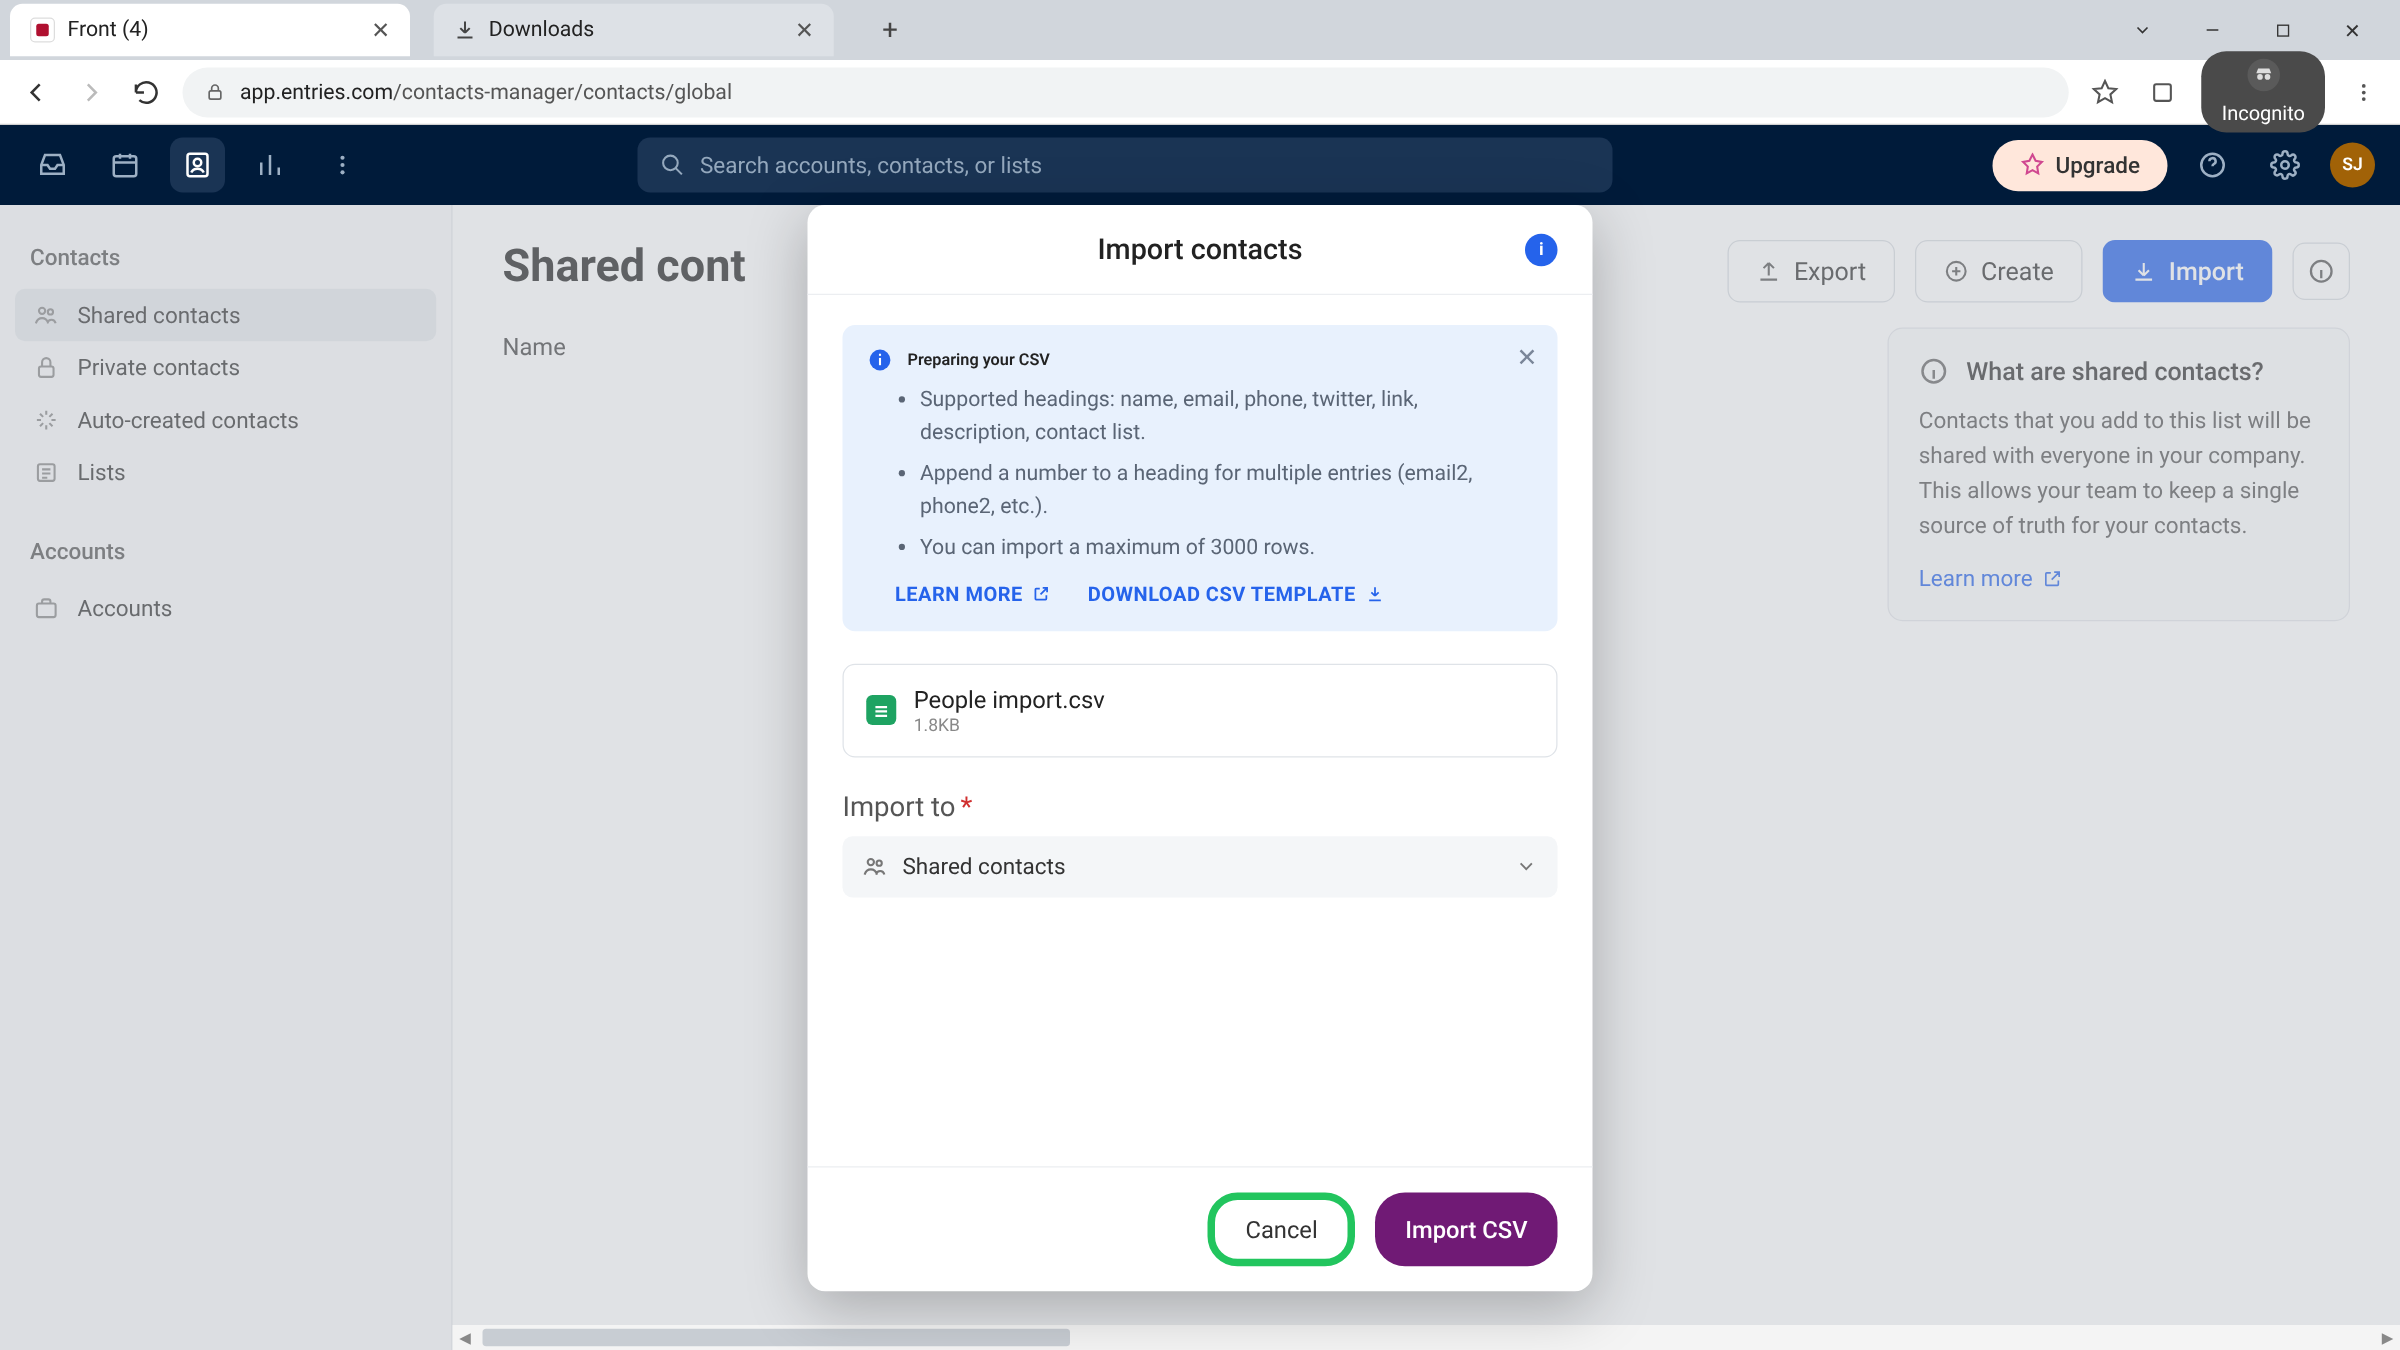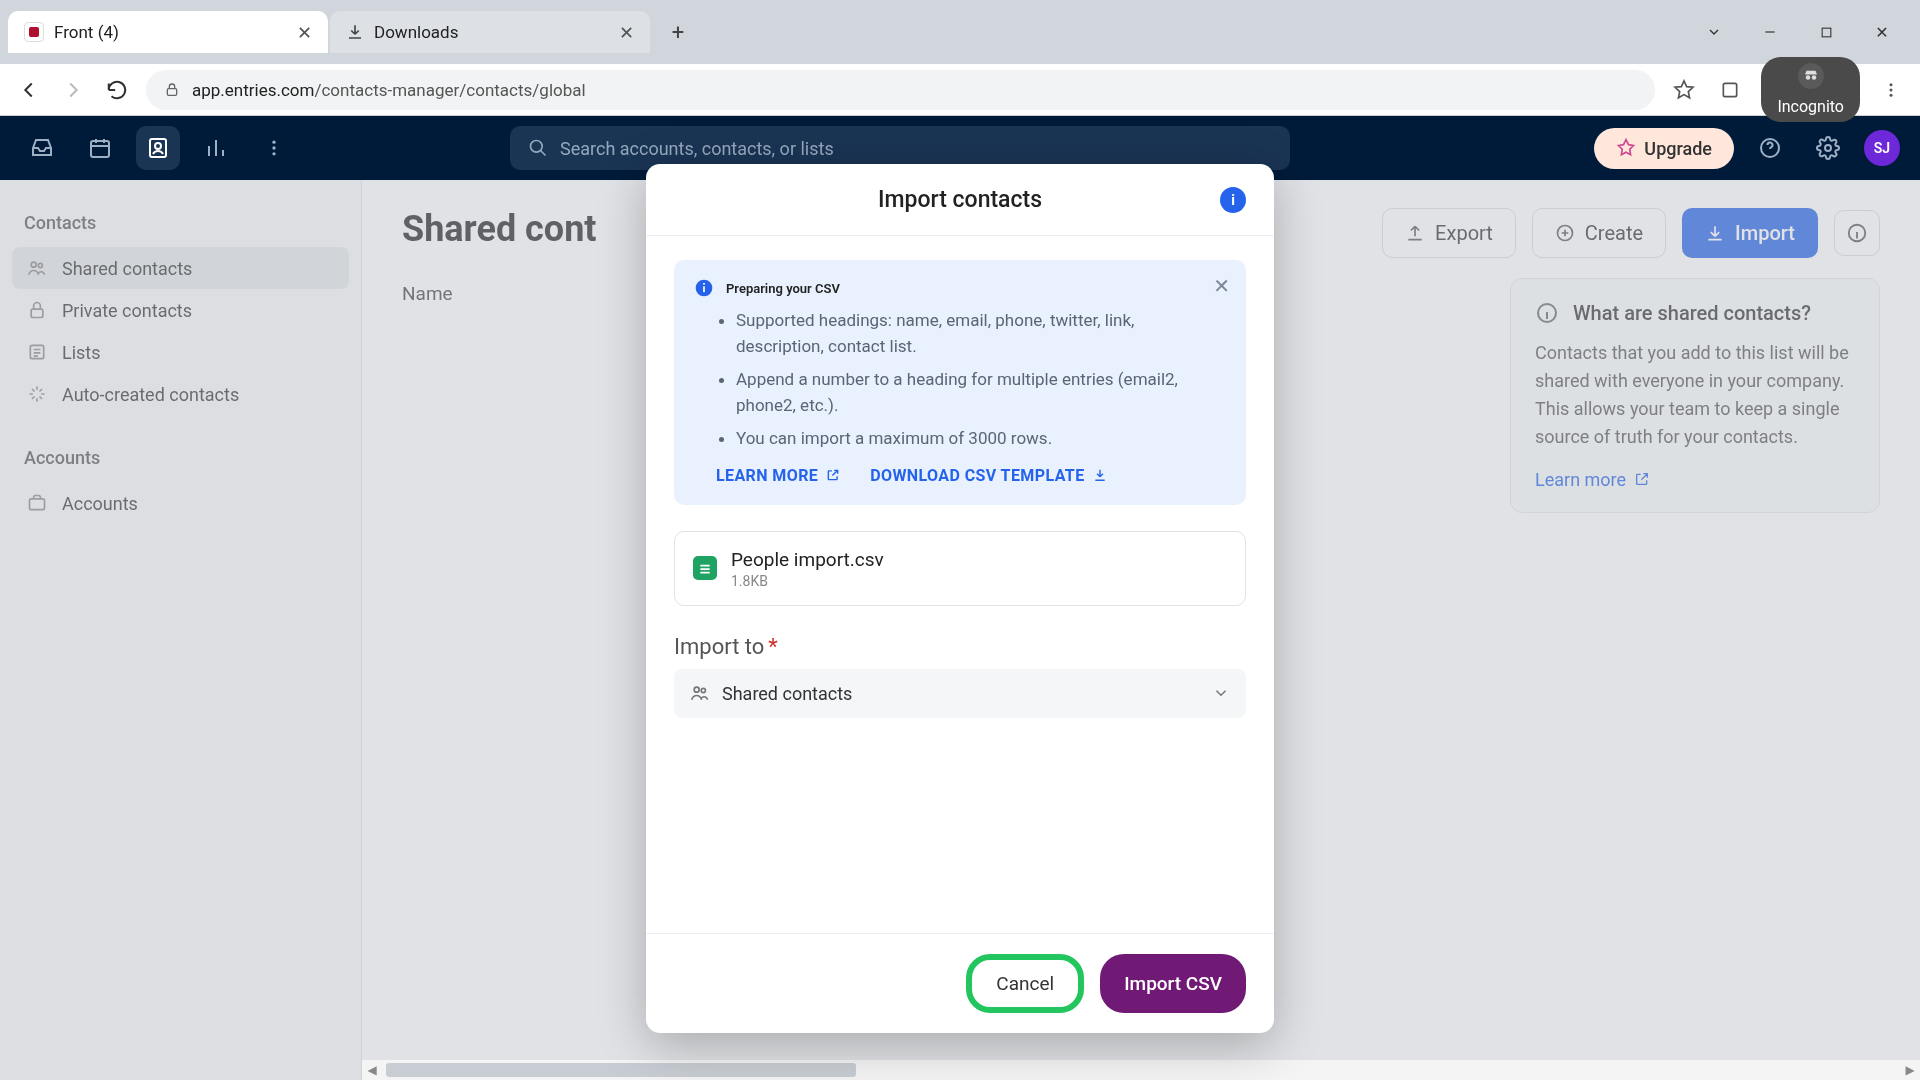--- a/index.html
+++ b/index.html
@@ -1,20 +1,20 @@
 <!DOCTYPE html>
 <html><head>
 <meta charset="utf-8">
 <style>
   * { margin: 0; padding: 0; box-sizing: border-box; font-family: -apple-system, BlinkMacSystemFont, "Segoe UI", Roboto, sans-serif; }
   body { width: 1920px; height: 1080px; overflow: hidden; background: #fff; position: relative; }
 
   
   .browser-chrome { background: #dde1e6; }
-  .tab-bar { display: flex; align-items: center; height: 64px; padding: 0 8px; background: #d1d6dc; }
+  .tab-bar { display: flex; align-items: center; height: 48px; padding: 0 8px; background: #d1d6dc; gap: 17px; }
   .tab { display: flex; align-items: center; height: 42px; padding: 0 16px; border-radius: 10px 10px 0 0; margin-right: 2px; min-width: 320px; justify-content: space-between; font-size: 17px; color: #222; }
   .tab.active { background: #fff; }
   .tab.inactive { background: #dde1e6; }
   .tab-left { display: flex; align-items: center; gap: 10px; }
   .tab-favicon { width: 20px; height: 20px; border-radius: 4px; display: flex; align-items: center; justify-content: center; }
   .tab-favicon.front { background: #fff; border: 1px solid #ddd; position: relative; }
   .tab-favicon.front::after { content: ''; width: 10px; height: 10px; background: #b01030; border-radius: 2px; position: absolute; }
   .tab-close { font-size: 18px; color: #555; cursor: pointer; }
   .new-tab { width: 36px; height: 36px; display: flex; align-items: center; justify-content: center; font-size: 22px; color: #444; cursor: pointer; margin-left: 8px; }
   .window-controls { margin-left: auto; display: flex; gap: 28px; padding-right: 16px; }
@@ -29,21 +29,21 @@
   .incognito-badge { display: flex; align-items: center; gap: 8px; background: #4a4a4a; color: #fff; border-radius: 20px; padding: 6px 16px; font-size: 16px; flex-direction: column; }
   .incognito-icon { width: 26px; height: 26px; border-radius: 50%; background: #5a5a5a; display: flex; align-items: center; justify-content: center; }
 
   
   .app-header { height: 64px; background: #001b3a; display: flex; align-items: center; padding: 0 20px; gap: 14px; }
   .hdr-icon { width: 44px; height: 44px; border-radius: 10px; display: flex; align-items: center; justify-content: center; color: #9db0c4; cursor: pointer; }
   .hdr-icon.active { background: #1a3454; color: #fff; }
   .search-bar { flex: 0 0 780px; margin-left: 200px; background: #1a3454; border-radius: 10px; height: 44px; display: flex; align-items: center; padding: 0 18px; color: #94a8bd; font-size: 18px; gap: 12px; }
   .hdr-right { margin-left: auto; display: flex; align-items: center; gap: 14px; }
   .upgrade-btn { background: #ffe7db; color: #333; border-radius: 22px; padding: 10px 22px; font-size: 18px; font-weight: 500; display: flex; align-items: center; gap: 8px; cursor: pointer; }
-  .avatar { width: 36px; height: 36px; border-radius: 50%; background: #6d28d9; color: #fff; display: flex; align-items: center; justify-content: center; font-size: 14px; font-weight: 600; }
+  .avatar { width: 36px; height: 36px; border-radius: 50%; background: #a16207; color: #fff; display: flex; align-items: center; justify-content: center; font-size: 14px; font-weight: 600; }
 
   
   .workspace { display: flex; height: calc(100% - 164px); position: relative; }
   .sidebar { width: 362px; background: #f8f9fa; border-right: 1px solid #e4e6ea; padding: 24px 12px; }
   .side-section { font-size: 18px; color: #555; font-weight: 500; padding: 8px 12px; margin-bottom: 6px; }
   .side-item { display: flex; align-items: center; gap: 14px; padding: 10px 14px; border-radius: 8px; font-size: 18px; color: #333; cursor: pointer; }
   .side-item.active { background: #e6e9ed; }
   .side-item-icon { width: 22px; height: 22px; color: #888; display: flex; align-items: center; justify-content: center; }
   .side-gap { height: 24px; }
 
@@ -276,33 +276,33 @@
         <svg width="20" height="20" viewBox="0 0 24 24" fill="none" stroke="currentColor" stroke-width="2">
             <rect x="5" y="11" width="14" height="10" rx="2"></rect>
             <path d="M8 11V7a4 4 0 0 1 8 0v4"></path>
           </svg>
       </span>
       <span>Private contacts</span>
     </div>
     <div class="side-item">
       <span class="side-item-icon">
         <svg width="20" height="20" viewBox="0 0 24 24" fill="none" stroke="currentColor" stroke-width="2">
-            <rect x="4" y="4" width="16" height="16" rx="2"></rect>
-            <path d="M8 9h8M8 13h8M8 17h5"></path>
-          </svg>
-      </span>
-      <span>Lists</span>
+            <path d="M12 3v4M12 17v4M3 12h4M17 12h4M6 6l3 3M15 15l3 3M18 6l-3 3M9 15l-3 3"></path>
+          </svg>
+      </span>
+      <span>Auto-created contacts</span>
     </div>
     <div class="side-item">
       <span class="side-item-icon">
         <svg width="20" height="20" viewBox="0 0 24 24" fill="none" stroke="currentColor" stroke-width="2">
-            <path d="M12 3v4M12 17v4M3 12h4M17 12h4M6 6l3 3M15 15l3 3M18 6l-3 3M9 15l-3 3"></path>
-          </svg>
-      </span>
-      <span>Auto-created contacts</span>
+            <rect x="4" y="4" width="16" height="16" rx="2"></rect>
+            <path d="M8 9h8M8 13h8M8 17h5"></path>
+          </svg>
+      </span>
+      <span>Lists</span>
     </div>
     <div class="side-gap"></div>
     <div class="side-section">Accounts</div>
     <div class="side-item">
       <span class="side-item-icon">
         <svg width="20" height="20" viewBox="0 0 24 24" fill="none" stroke="currentColor" stroke-width="2">
             <rect x="3" y="7" width="18" height="13" rx="2"></rect>
             <path d="M8 7V5a2 2 0 0 1 2-2h4a2 2 0 0 1 2 2v2"></path>
           </svg>
       </span>

